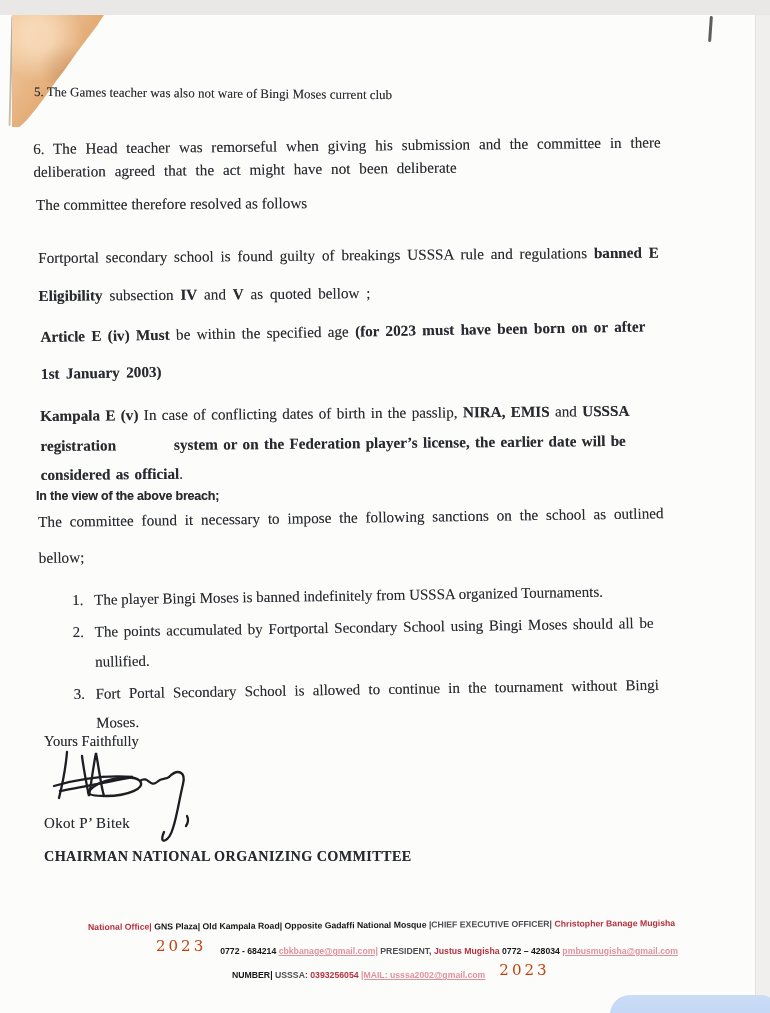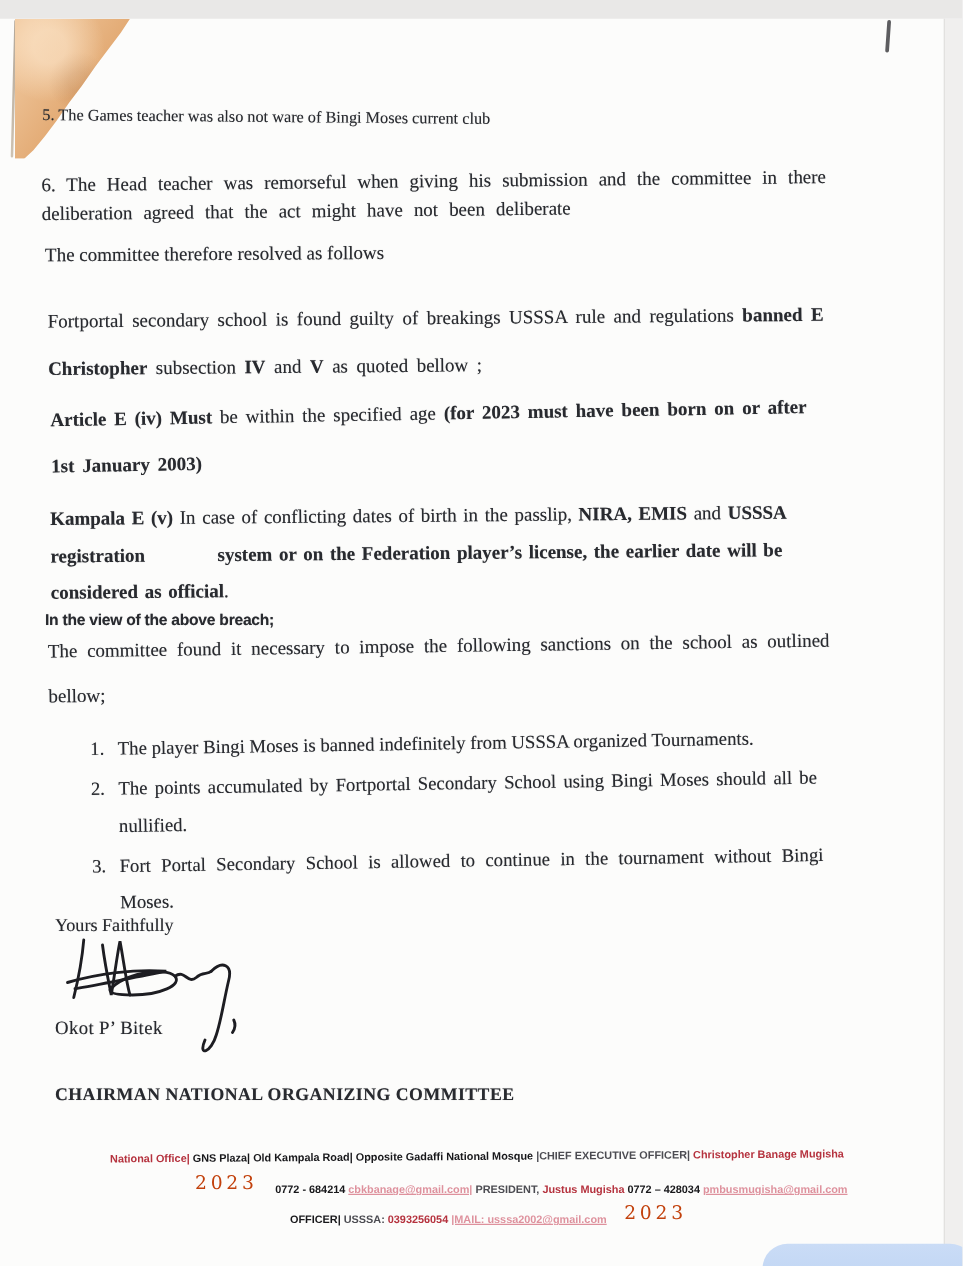--- a/index.html
+++ b/index.html
@@ -29,21 +29,21 @@
   .b-art5{left:40px;top:401px;font-size:15.2px;line-height:1.95;word-spacing:1.5px;transform:rotate(-.5deg);}
   .b-breach{left:36px;top:489px;font-family:"Liberation Sans",sans-serif;font-weight:bold;font-size:12.5px;letter-spacing:-.2px;}
   .b-sanintro{left:38px;top:504px;font-size:15.2px;line-height:2.35;word-spacing:4px;transform:rotate(-.8deg);}
   .b-list{left:72px;top:586px;font-size:15px;line-height:1.95;width:650px;transform:rotate(-.9deg);}
   .s-item{display:flex;margin-bottom:3px;}
   .s-num{width:22px;flex:none;}
   .s-item:nth-child(2){word-spacing:2px;}
   .s-item:nth-child(3){word-spacing:4.5px;}
   .b-yours{left:44px;top:733px;font-size:14.5px;}
   .b-name{left:44px;top:815px;font-size:15px;font-weight:normal;letter-spacing:.3px;}
-  .b-chair{left:44px;top:848px;font-size:14.2px;font-weight:bold;letter-spacing:.4px;margin-top:20px;}
+  .b-chair{left:44px;top:848px;font-size:14.2px;font-weight:bold;letter-spacing:.4px;}
   .sig{position:absolute;left:36px;top:746px;}
   
   .f-line{position:absolute;font-family:"Liberation Sans",sans-serif;font-weight:bold;white-space:nowrap;transform-origin:left top;}
   .f1{left:88px;top:922px;font-size:8.7px;transform:rotate(-.4deg);}
   .f2{left:156px;top:940px;font-size:8.7px;}
   .f3{left:232px;top:964px;font-size:8.7px;}
   .fr-red{color:#b5323e;}
   .fr-black{color:#17171a;}
   .fr-gray{color:#4c4c52;}
   .fr-link{color:#d97f8d;text-decoration:underline;opacity:.85;filter:blur(.3px);text-align:right;}
@@ -61,21 +61,21 @@
 
   <div class="strip-top"></div>
   <div class="strip-right"></div>
   <div class="torn-edge"></div>
   <div class="torn"></div>
   <div class="scan-mark"></div>
 
   <div class="t b-item5">5. The Games teacher was also not ware of Bingi Moses current club</div>
   <div class="t b-item6">6. The Head teacher was remorseful when giving his submission and the committee in there<br>deliberation agreed that the act might have not been deliberate</div>
   <div class="t b-resolved">The committee therefore resolved as follows</div>
-  <div class="t b-verdict">Fortportal secondary school is found guilty of breakings USSSA rule and regulations <b>banned E</b><br><b>Christopher</b> subsection <b>IV</b> and <b>V</b> as quoted bellow ;</div>
+  <div class="t b-verdict">Fortportal secondary school is found guilty of breakings USSSA rule and regulations <b>banned E</b><br><b>Eligibility</b> subsection <b>IV</b> and <b>V</b> as quoted bellow ;</div>
   <div class="t b-art4"><b>Article E (iv) Must</b> be within the specified age <b>(for 2023 must have been born on or after</b><br><b>1st January 2003)</b></div>
   <div class="t b-art5"><b>Kampala E (v)</b> In case of conflicting dates of birth in the passlip, <b>NIRA, EMIS</b> and <b>USSSA</b><br><b>registration</b><span style="display: inline-block; width: 58px;"></span><b>system or on the Federation player’s license, the earlier date will be</b><br><b>considered as official</b>.</div>
   <div class="t b-breach">In the view of the above breach;</div>
   <div class="t b-sanintro"> The committee found it necessary to impose the following sanctions on the school as outlined<br>bellow;</div>
 
   <div class="t b-list">
       <div class="s-item">
         <span class="s-num">1.</span>
         <span class="s-text">The player Bingi Moses is banned indefinitely from USSSA organized Tournaments.</span>
       </div>
@@ -101,17 +101,17 @@
       <path d="M133 31 C142 22 150 26 147 38 C143 55 141 70 137 82 C133 96 122 100 128 86"></path>
       <path d="M151 70 C153 74 152 77 150 80"></path>
     </g>
   </svg>
 
   <div class="t b-name">Okot P’ Bitek</div>
   <div class="t b-chair">CHAIRMAN NATIONAL ORGANIZING COMMITTEE</div>
 
   <div class="f-line f1"><span class="fr-red">National Office| </span><span class="fr-black">GNS Plaza| Old Kampala Road| Opposite Gadaffi National Mosque </span><span class="fr-gray">|CHIEF EXECUTIVE OFFICER| </span><span class="fr-red">Christopher Banage Mugisha</span></div>
   <div class="f-line f2"><span class="fr-stamp">2023</span><span class="fr-black">0772 - 684214 </span><span class="fr-link">cbkbanage@gmail.com|</span><span class="fr-gray"> PRESIDENT, </span><span class="fr-red">Justus Mugisha </span><span class="fr-black">0772 – 428034 </span><span class="fr-link">pmbusmugisha@gmail.com</span></div>
-  <div class="f-line f3"><span class="fr-black">OFFICER| </span><span class="fr-gray">USSSA: </span><span class="fr-red">0393256054 </span><span class="fr-link">|MAIL: usssa2002@gmail.com</span><span class="fr-stamp">2023</span></div>
+  <div class="f-line f3"><span class="fr-black">NUMBER| </span><span class="fr-gray">USSSA: </span><span class="fr-red">0393256054 </span><span class="fr-link">|MAIL: usssa2002@gmail.com</span><span class="fr-stamp">2023</span></div>
 
   <div class="pill"></div>
 
 </div>
 
 </body></html>

